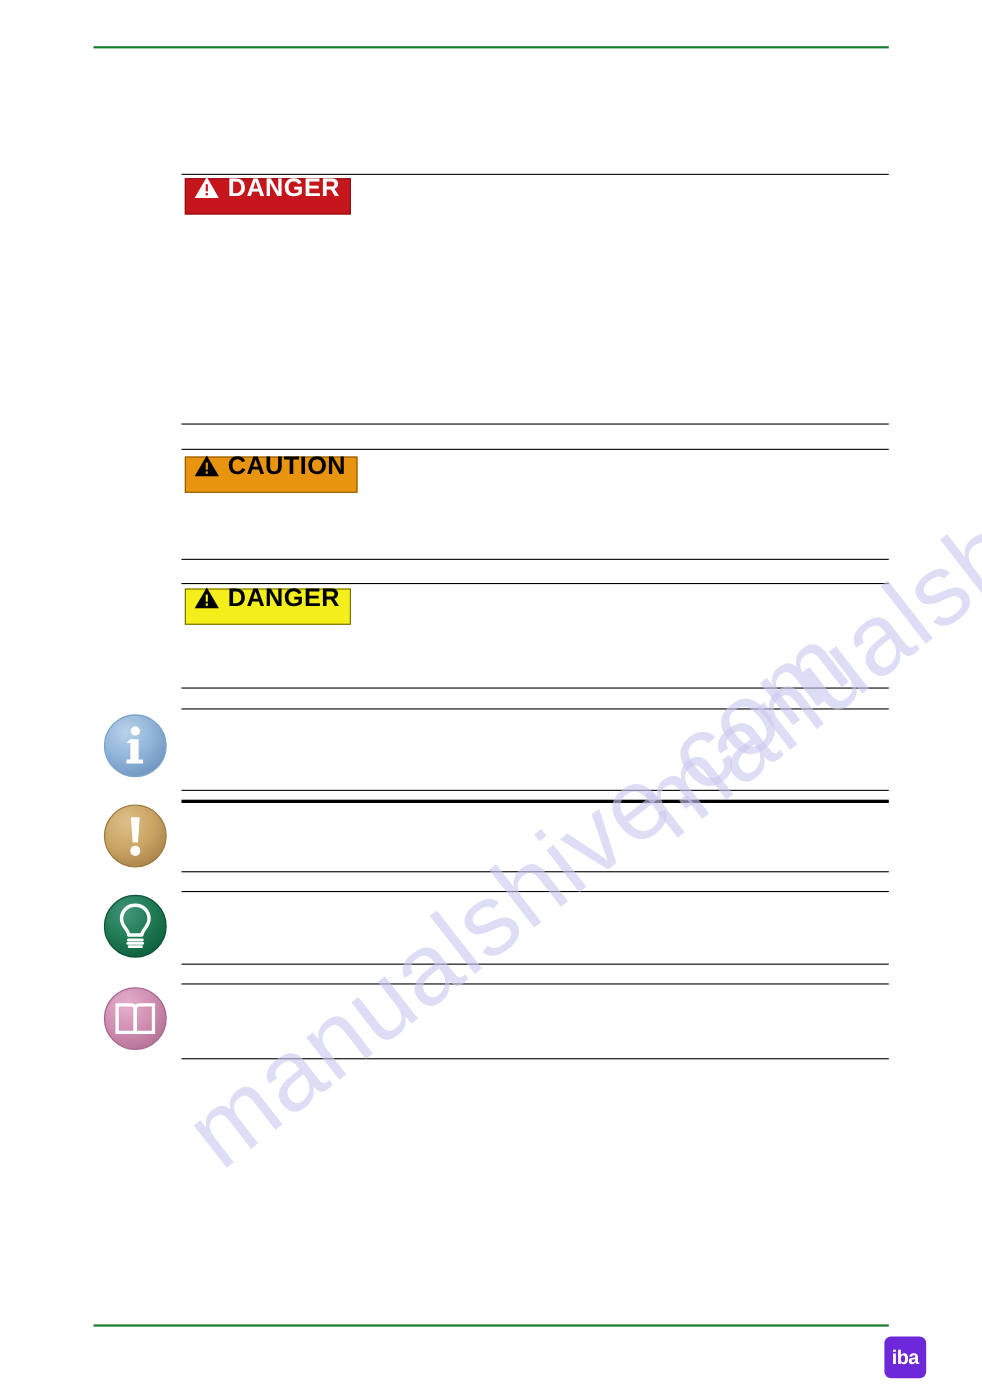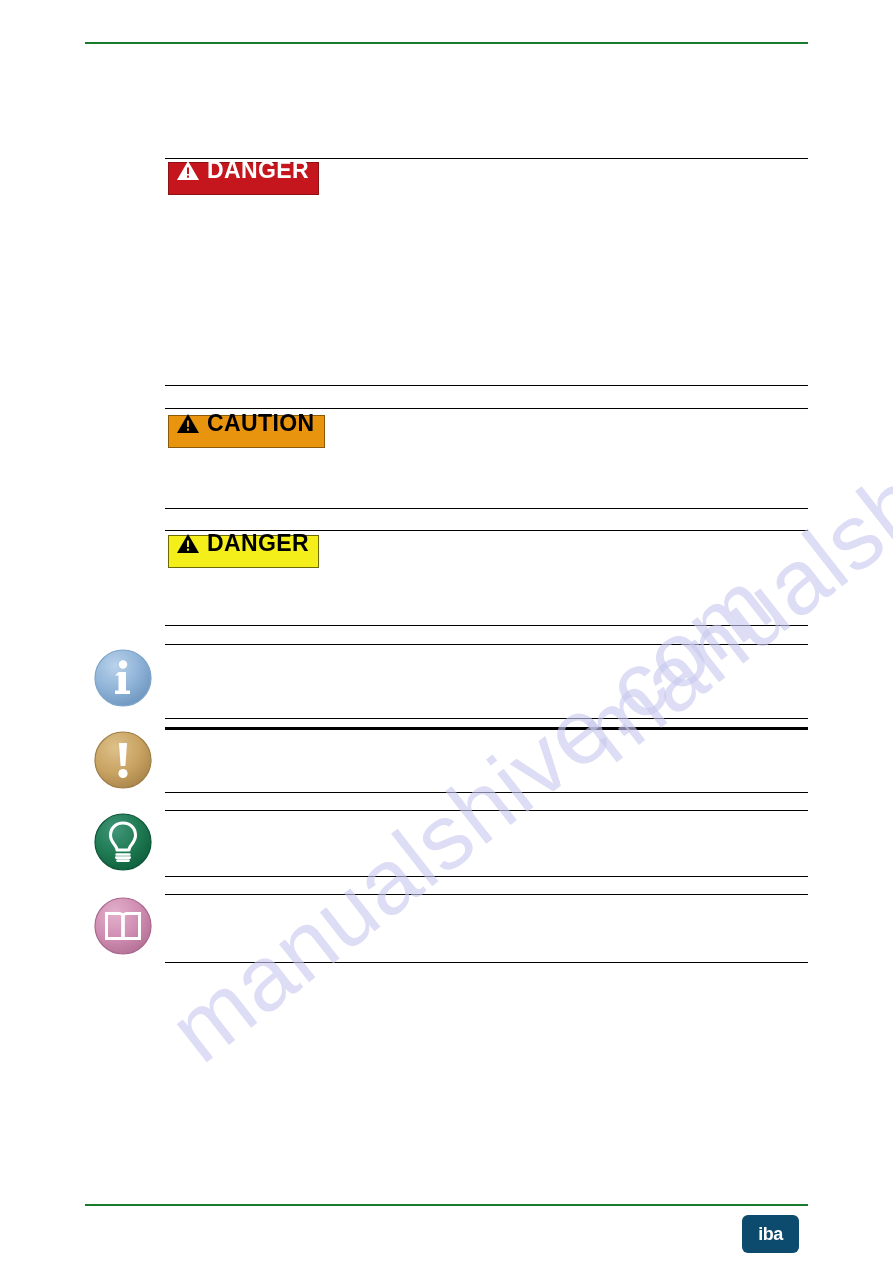--- a/index.html
+++ b/index.html
@@ -51,25 +51,25 @@
     height: 2px;
     background: #1a7a2e;
     z-index: 2;
   }
   #header-rule { top: 42px; }
   #footer-rule { top: 1204px; }
 
   
   #logo {
     position: absolute;
-    left: 742px;
+    left: 804px;
     top: 1215px;
-    width: 57px;
+    width: 38px;
     height: 38px;
-    background: #0c4a6e;
+    background: #6d28d9;
     border-radius: 6px;
     z-index: 6;
     display: flex;
     align-items: center;
     justify-content: center;
   }
   #logo .logo-text {
     color: #ffffff;
     font-family: "Liberation Sans", sans-serif;
     font-size: 18px;

